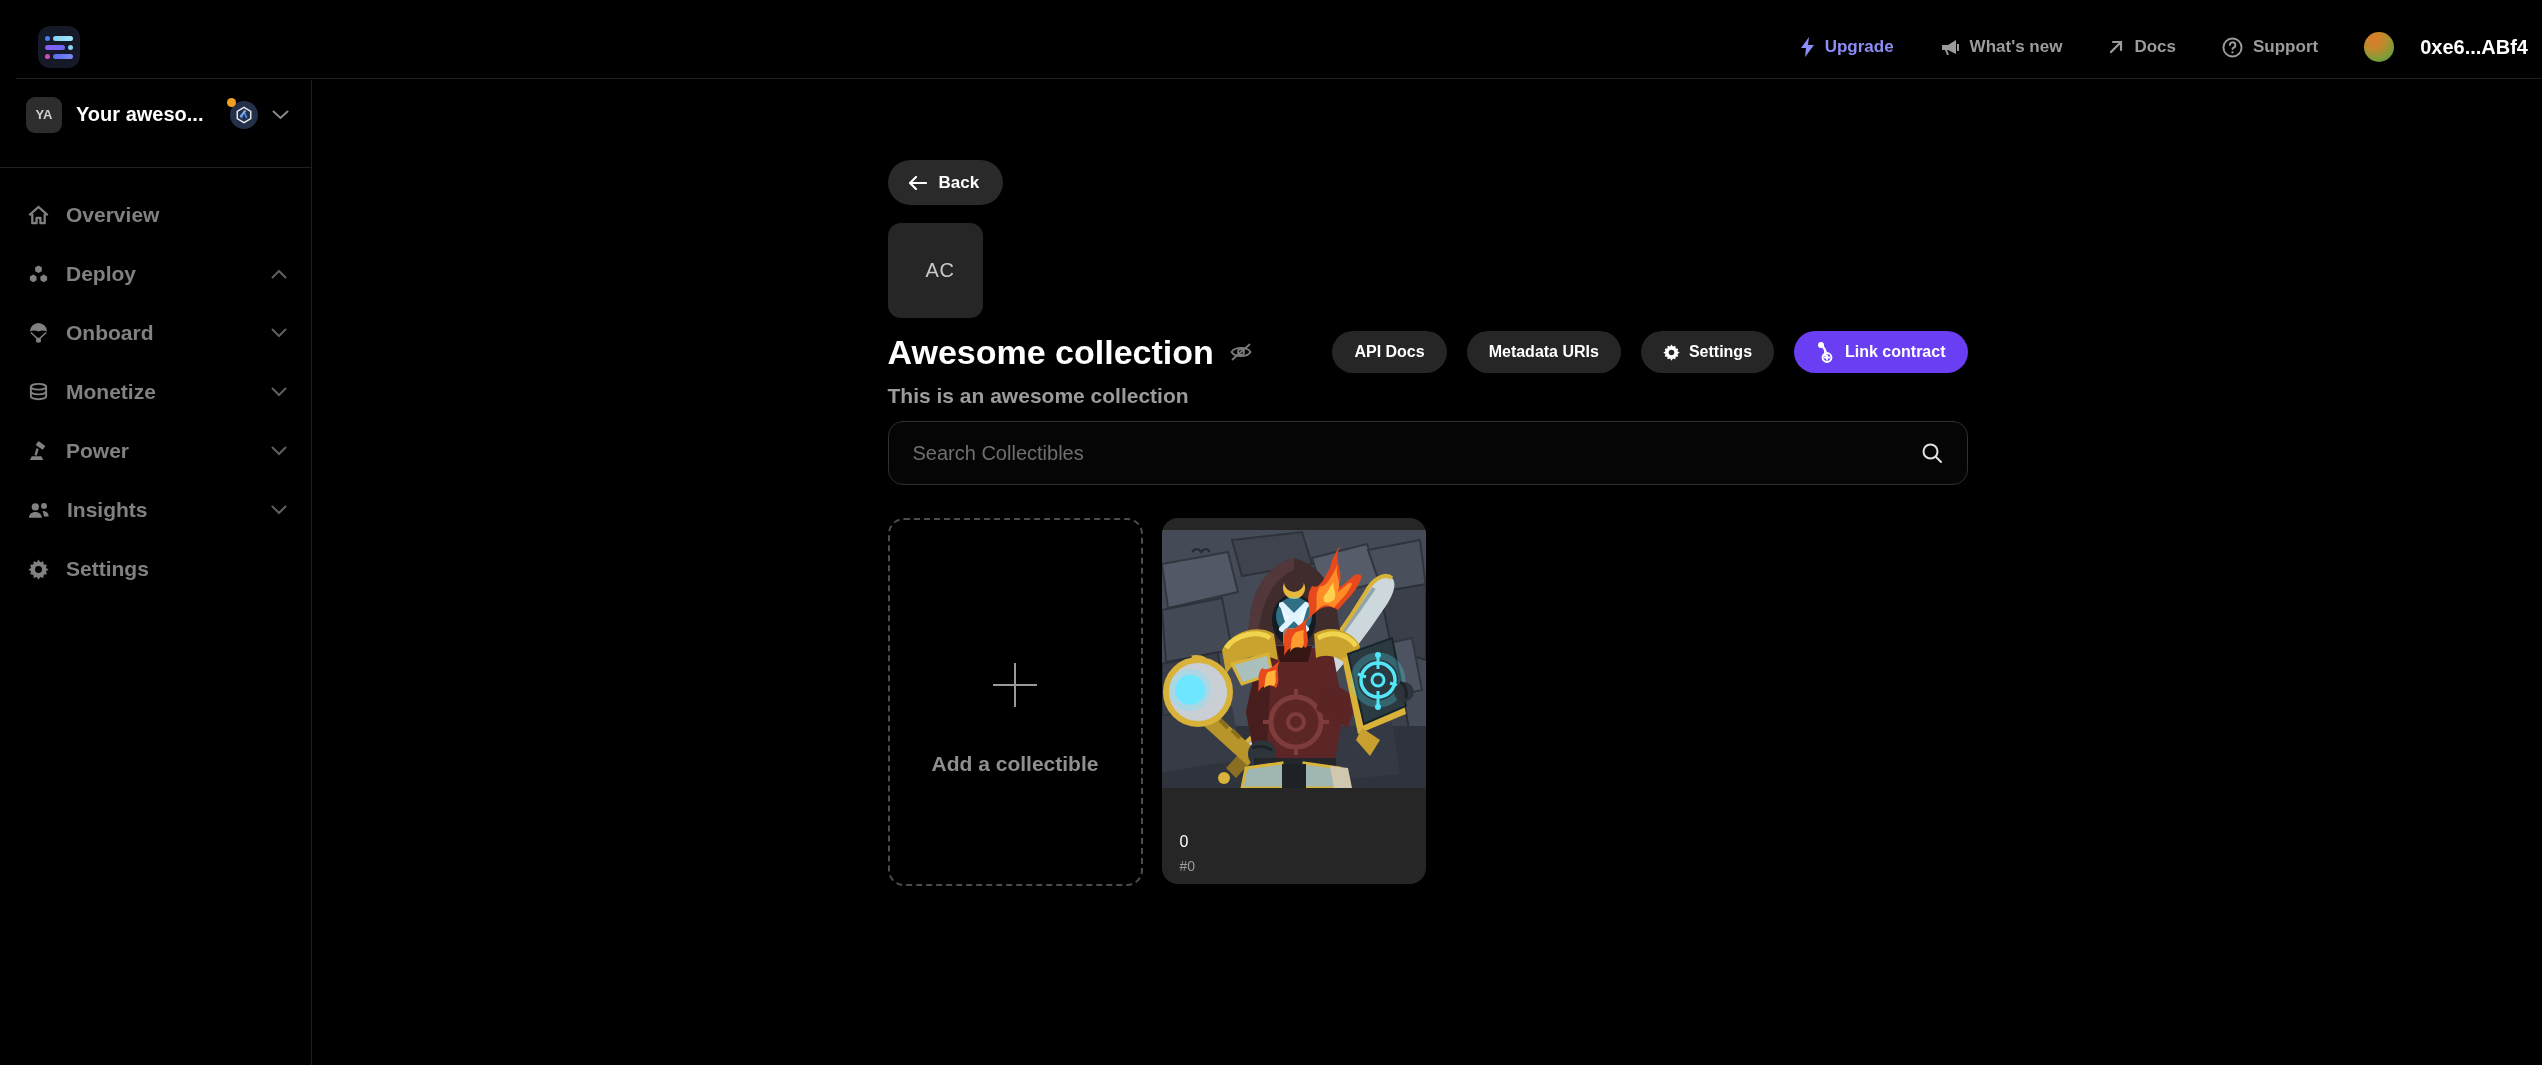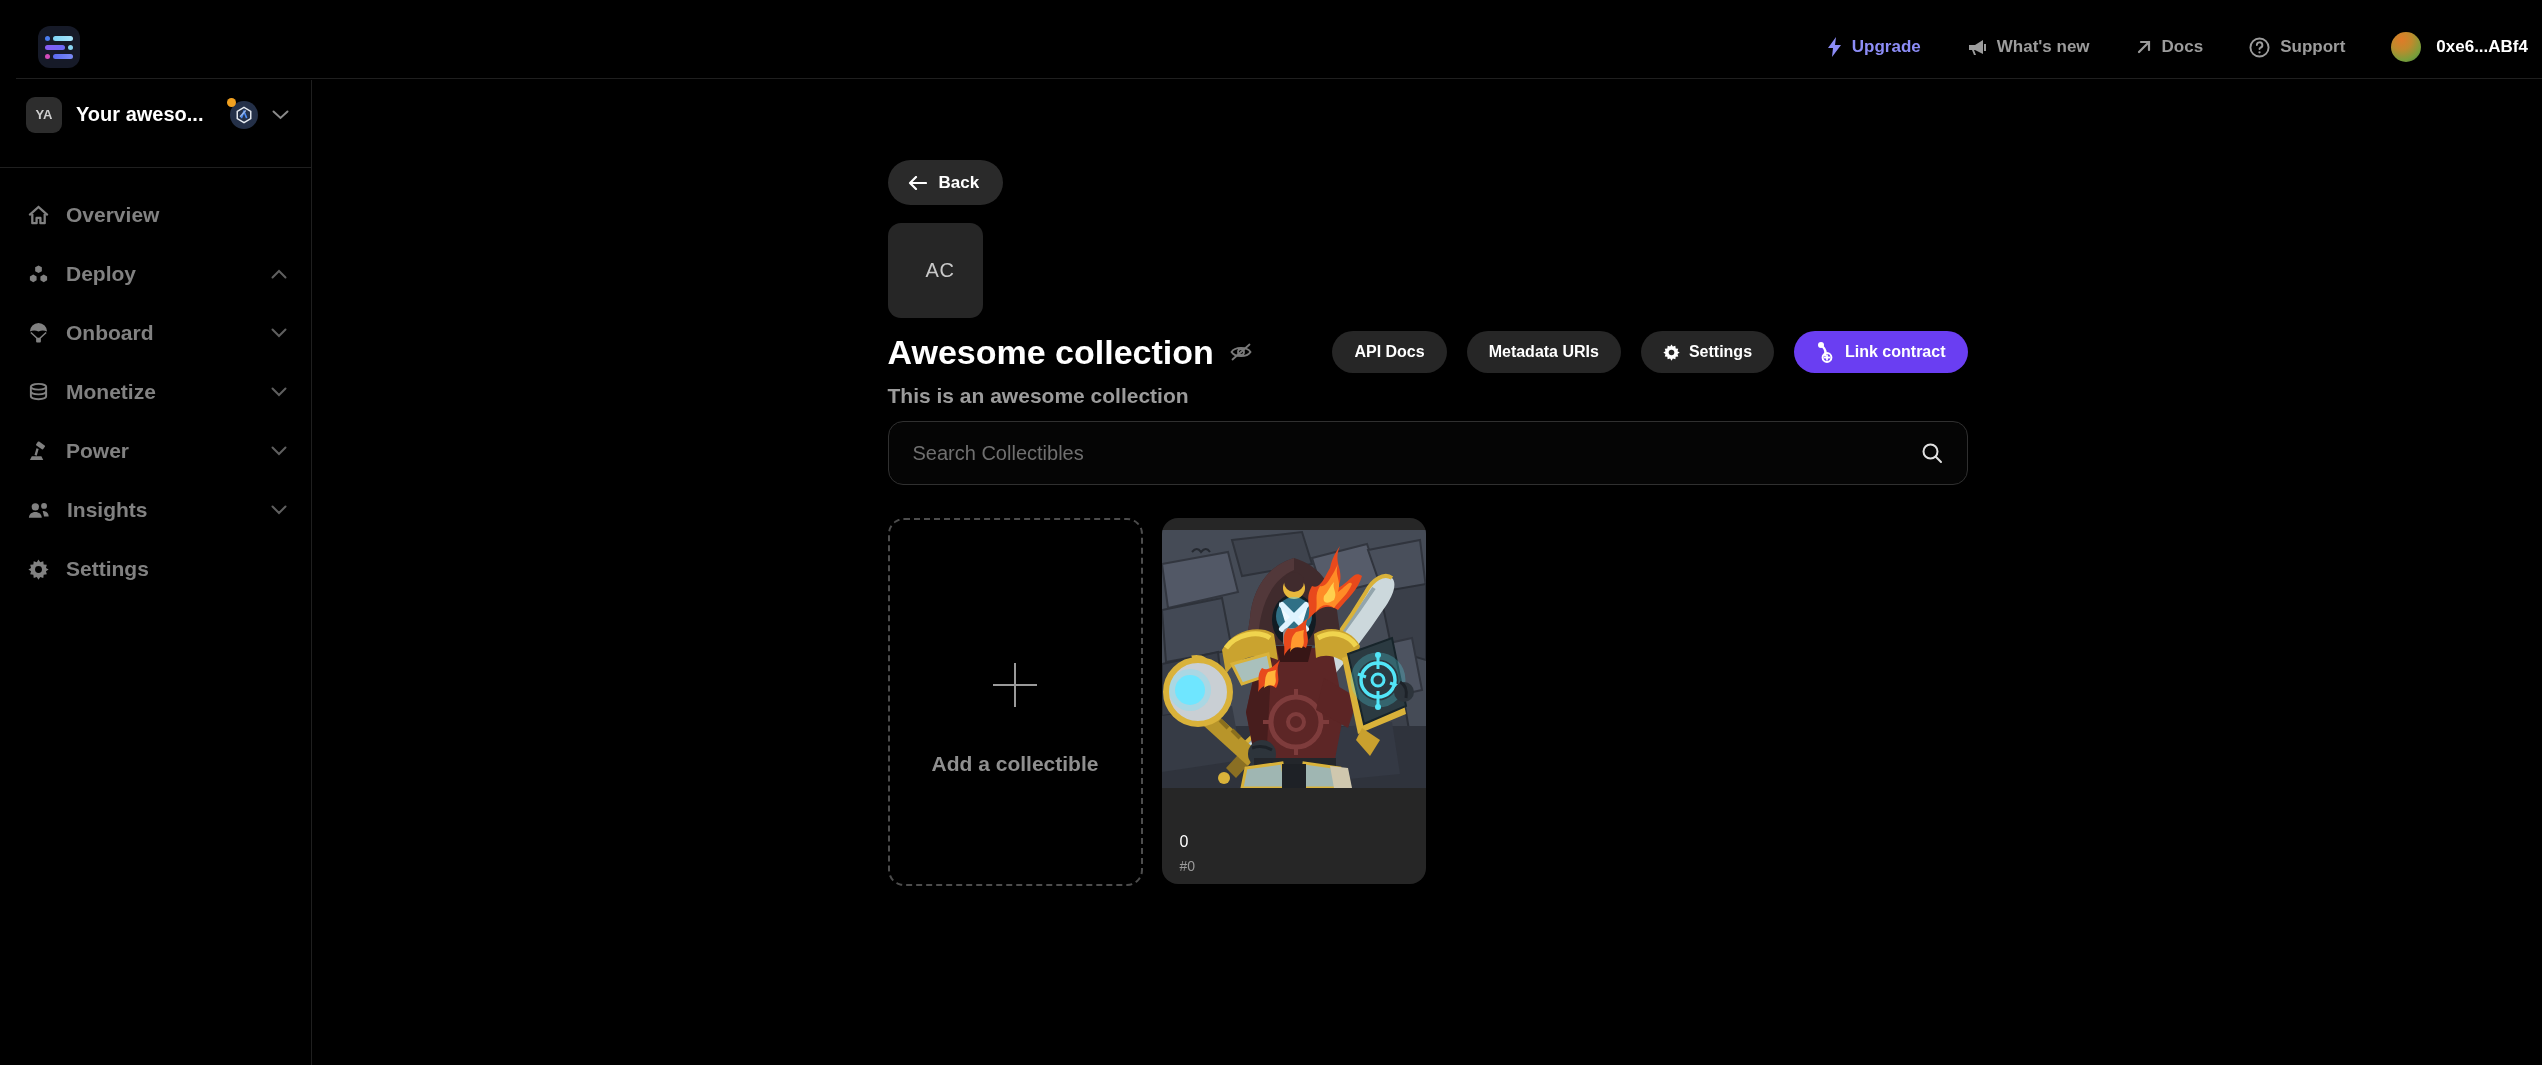--- a/index.html
+++ b/index.html
@@ -13,21 +13,21 @@
   .logo { width:42px; height:42px; border-radius:12px; background:#161a28;
           display:flex; flex-direction:column; justify-content:center; gap:4px; padding:0 7px; }
   .logo .lrow { display:flex; align-items:center; gap:3px; }
   .dot { width:5px; height:5px; border-radius:50%; }
   .bar { height:5px; border-radius:3px; flex:1; }
   .nav-right { display:flex; align-items:center; gap:46px; }
   .nav-item { display:flex; align-items:center; gap:10px; color:#9c9c9c;
               font-size:17px; font-weight:700; cursor:pointer; }
   .nav-item svg { display:block; }
   .nav-item.upgrade { color:#8d8df7; }
-  .wallet { display:flex; align-items:center; gap:15px; font-size:17px; font-weight:700; color:#fff; }
+  .wallet { display:flex; align-items:center; gap:26px; font-size:20px; font-weight:700; color:#fff; }
   .wallet-avatar { width:30px; height:30px; border-radius:50%;
       background:radial-gradient(circle at 35% 25%, #e07b28 0%, #c08a2c 35%, #7a9e3a 70%, #42763c 100%); }
 
   
   .sidebar { position:absolute; top:80px; left:0; width:312px; height:985px;
              border-right:1px solid #1f1f1f; background:#000; }
   .team { height:88px; border-bottom:1px solid #1f1f1f; display:flex; align-items:center;
           padding:0 22px 18px 26px; gap:14px; cursor:pointer; }
   .team-avatar { width:36px; height:36px; border-radius:9px; background:#2d2d2d; color:#cfcfcf;
                  font-size:13px; font-weight:700; display:flex; align-items:center; justify-content:center; flex:none; }

